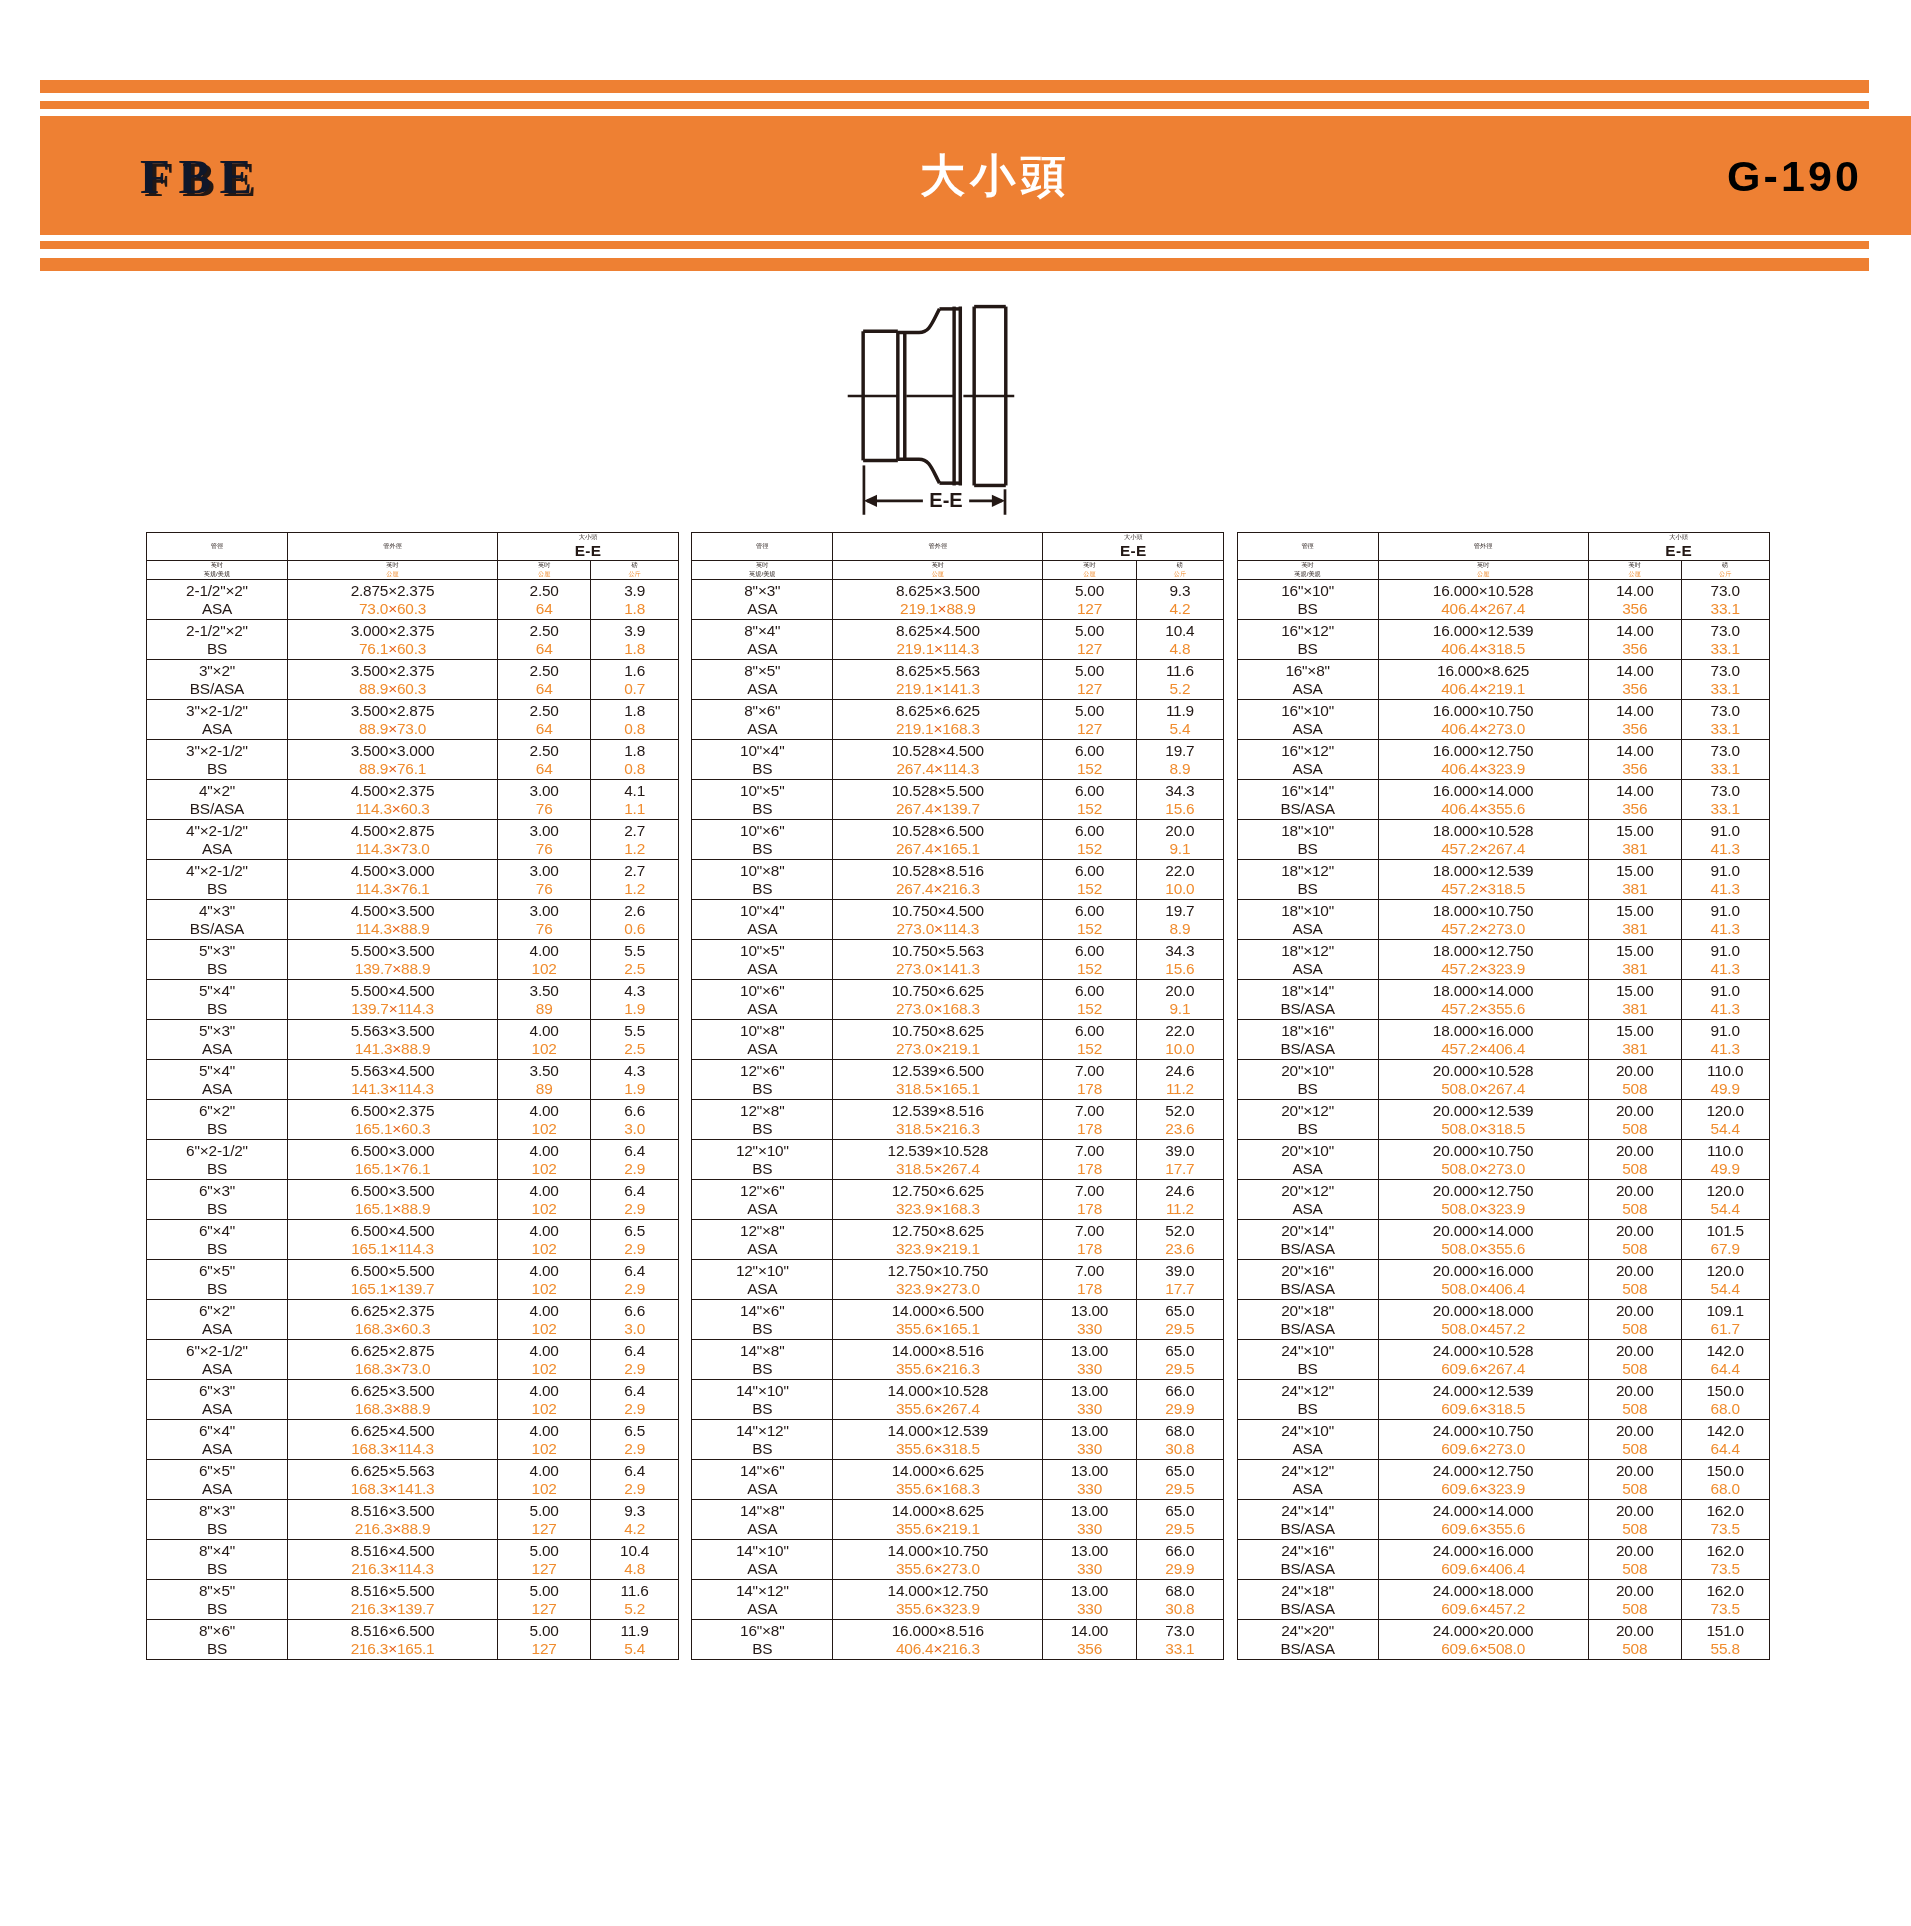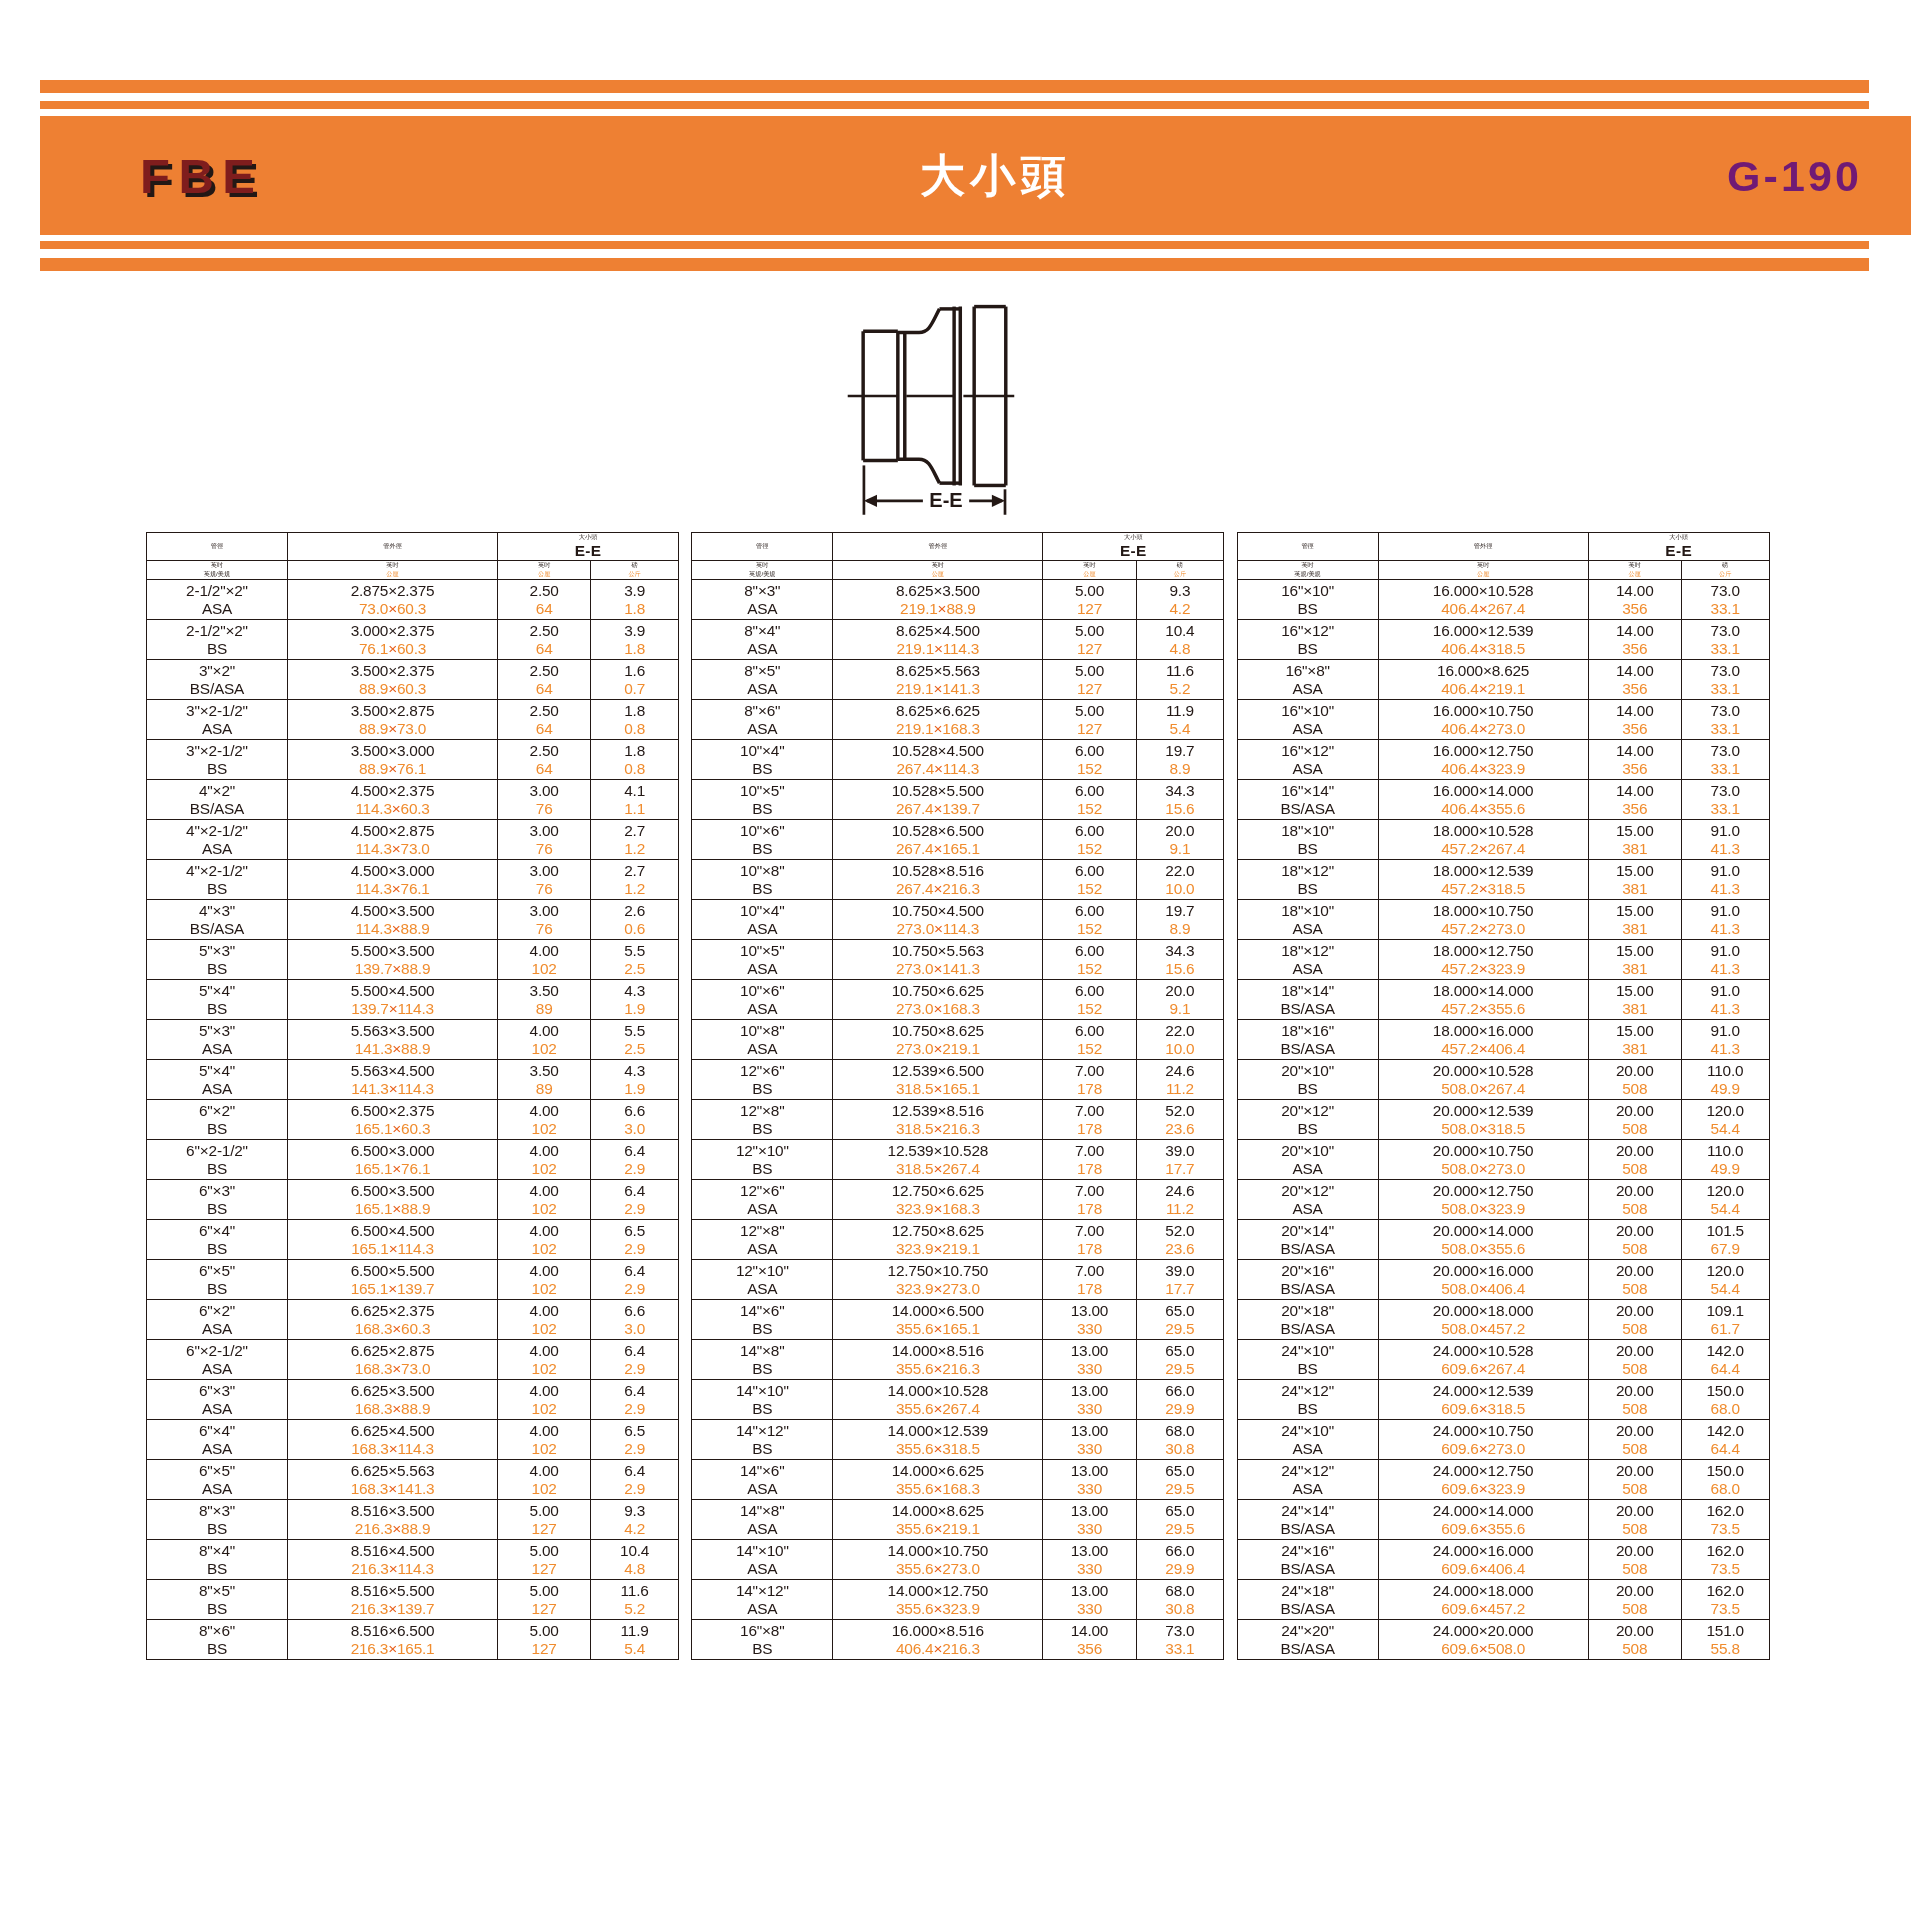--- a/index.html
+++ b/index.html
@@ -23,34 +23,34 @@
     position:relative;
   }
   #band-top1   { top: 80px; left: 40px; right: 42px; }
   #band-top2   { top: 101px; left: 40px; right: 42px; }
   #band-body   { top: 116px; left: 40px; right: 42px; }
   #band-bot1   { top: 241px; left: 40px; right: 42px; }
   #band-bot2   { top: 258px; left: 40px; right: 42px; }
 
   .brand {
     position:absolute; left: 100px; top: 50%; transform: translateY(-50%);
-    font-size: 49px; font-weight: bold; color:#7f1d1d;
+    font-size: 49px; font-weight: bold; color:#0f172a;
     letter-spacing: 8.5px;
     text-shadow: 3.9px 3.9px 0 #231815;
-    font-family: Liberation Sans, sans-serif;
+    font-family: Liberation Serif, serif;
   }
   .banner-title {
     position:absolute; left:50%; top:50%; transform: translate(-50%,-50%);
     font-size: 45px; font-weight: bold; color:#ffffff;
     letter-spacing: 5.4px;
     font-family: "DejaVu Sans", sans-serif;
   }
   .page-code {
     position:absolute; right: 89px; top:50%; transform: translateY(-50%);
-    font-size: 43px; font-weight: bold; color:#701a75;
+    font-size: 43px; font-weight: bold; color:#000000;
     letter-spacing: 3.1px;
   }
 
   
   #diagram {
     position:absolute; left: 840px; top: 285px;
     width: 293px; height: 239px;
   }
 
   

